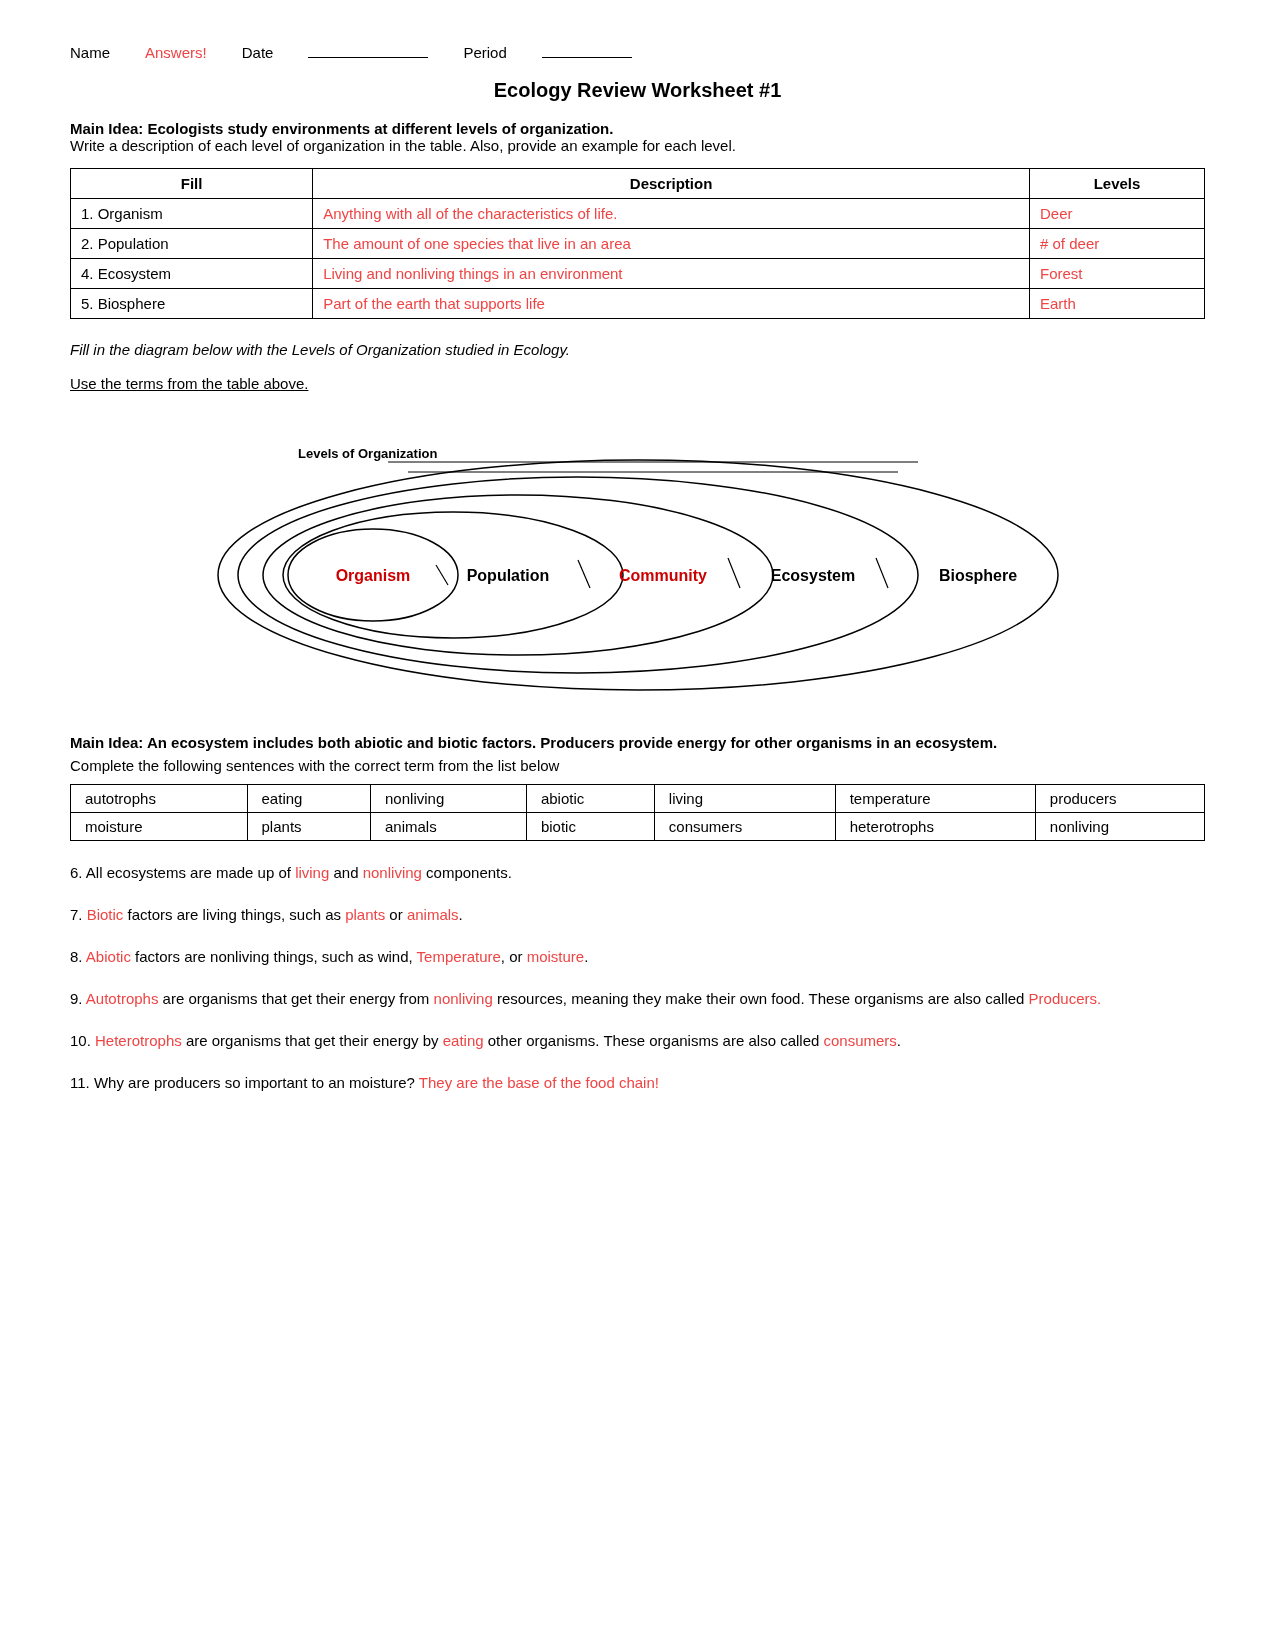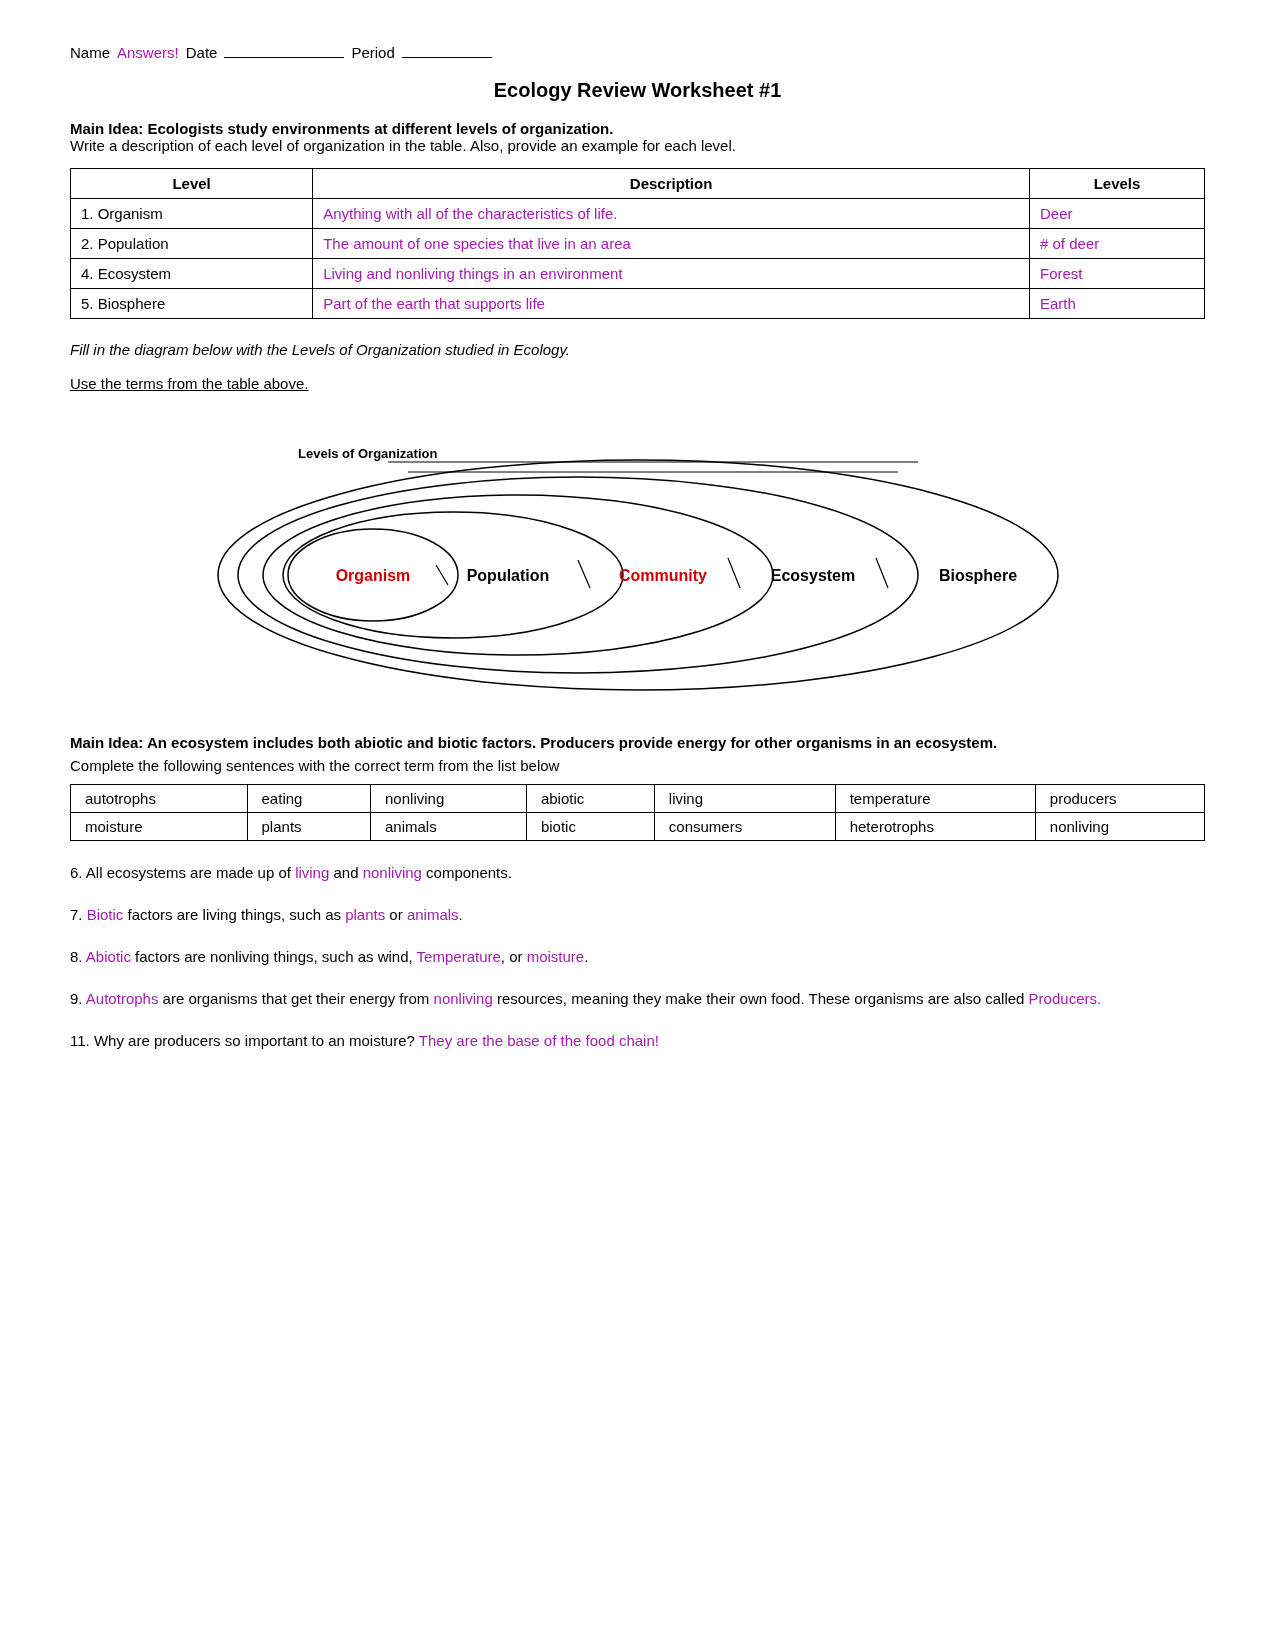--- a/index.html
+++ b/index.html
@@ -5,24 +5,24 @@
     * { box-sizing: border-box; margin: 0; padding: 0; }
     body {
       font-family: Arial, sans-serif;
       font-size: 15px;
       color: #000;
       background: #fff;
       width: 1275px;
       min-height: 1651px;
       padding: 40px 70px;
     }
-    .red { color: #a21caf; }
+    .red { color: #ef4444; }
     .header-line {
       display: flex;
-      gap: 7px;
+      gap: 35px;
       align-items: baseline;
       margin-bottom: 18px;
       font-size: 15px;
     }
     .underline-field {
       display: inline-block;
       border-bottom: 1px solid #000;
       min-width: 120px;
       height: 18px;
     }
@@ -125,21 +125,21 @@
 
 <h1 class="title">Ecology Review Worksheet #1</h1>
 
 <div>
   <p class="main-idea">Main Idea:  Ecologists study environments at different levels of organization.</p>
   <p class="sub-text">Write a description of each level of organization in the table.  Also, provide an example for each level.</p>
 
   <table class="org-table">
     <thead>
       <tr>
-        <th>Level</th>
+        <th>Fill</th>
         <th>Description</th>
         <th>Levels</th>
       </tr>
     </thead>
     <tbody id="org-table-body">
     <tr>
           <td>1. Organism</td>
           <td><span class="red">Anything with all of the characteristics of life.</span></td>
           <td><span class="red">Deer</span></td>
         </tr>
@@ -226,15 +226,16 @@
           <td>nonliving</td>
         </tr>
       </tbody>
   </table>
 
   <div id="sentences-container">
       <p class="sentence"><span>6. </span><span>All ecosystems are made up of </span><span class="red">living</span><span> and </span><span class="red">nonliving</span><span> components.</span></p>
       <p class="sentence"><span>7. </span><span class="red">Biotic</span><span> factors are living things, such as </span><span class="red">plants</span><span> or </span><span class="red">animals</span><span>.</span></p>
       <p class="sentence"><span>8. </span><span class="red">Abiotic</span><span> factors are nonliving things, such as wind, </span><span class="red">Temperature</span><span>, or </span><span class="red">moisture</span><span>.</span></p>
       <p class="sentence"><span>9. </span><span class="red">Autotrophs</span><span> are organisms that get their energy from </span><span class="red">nonliving</span><span> resources, meaning they make their own food.  These organisms are also called </span><span class="red">Producers.</span></p>
+      <p class="sentence"><span>10. </span><span class="red">Heterotrophs</span><span> are organisms that get their energy by </span><span class="red">eating</span><span> other organisms.  These organisms are also called </span><span class="red">consumers</span><span>.</span></p>
       <p class="sentence"><span>11. </span><span>Why are producers so important to an moisture? </span><span class="red">They are the base of the food chain!</span></p>
     </div>
 </div>
 
 </body></html>

